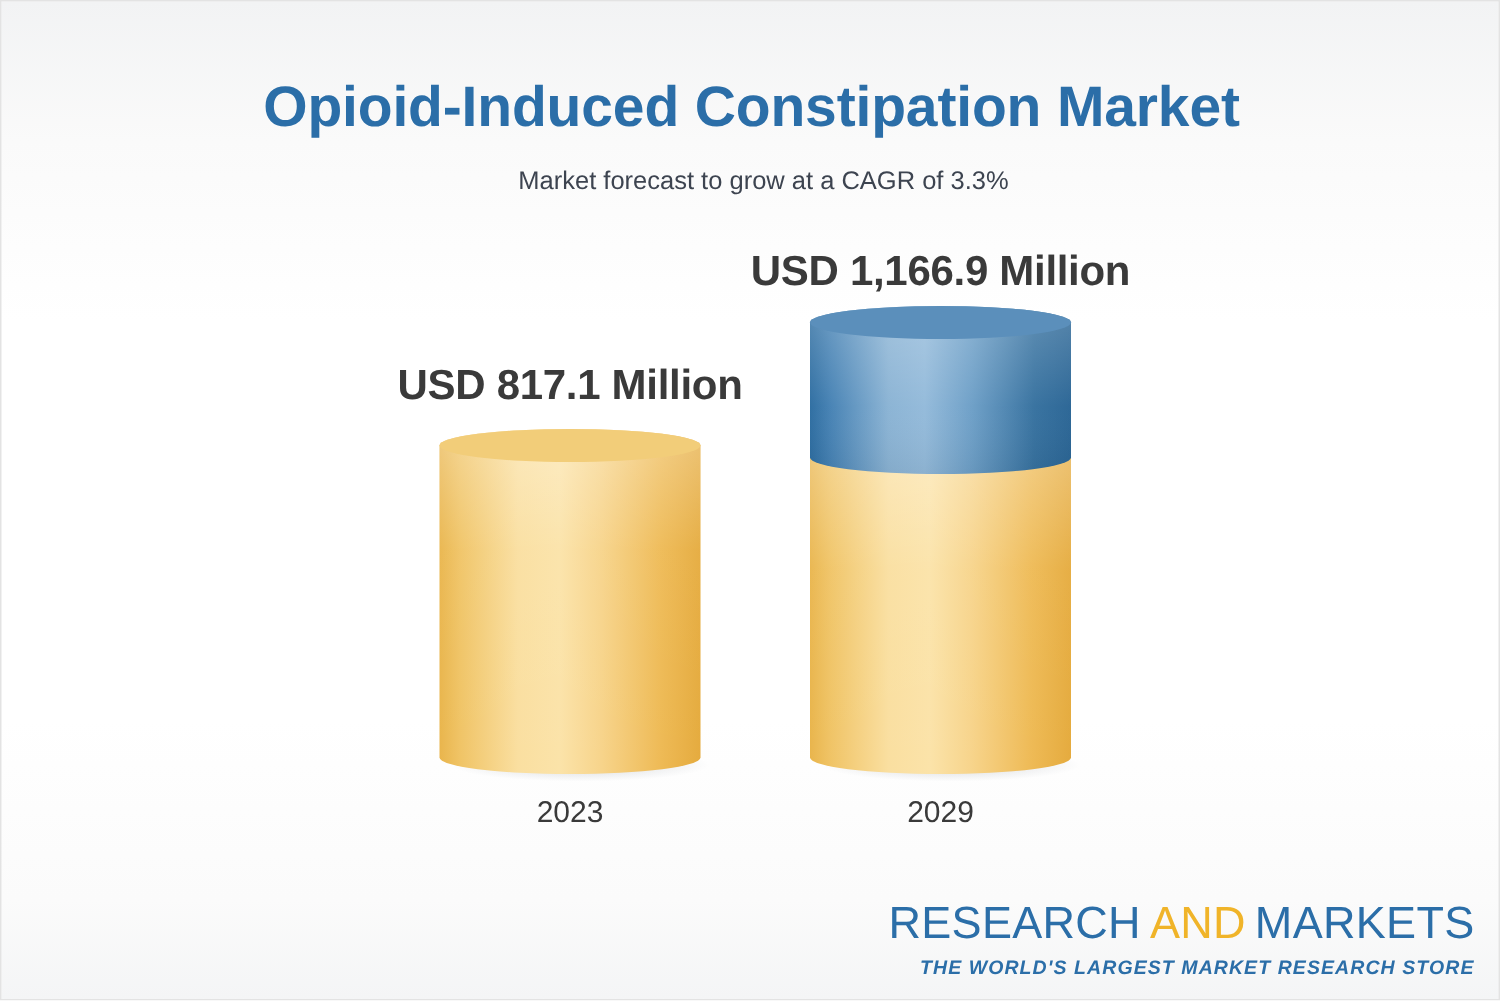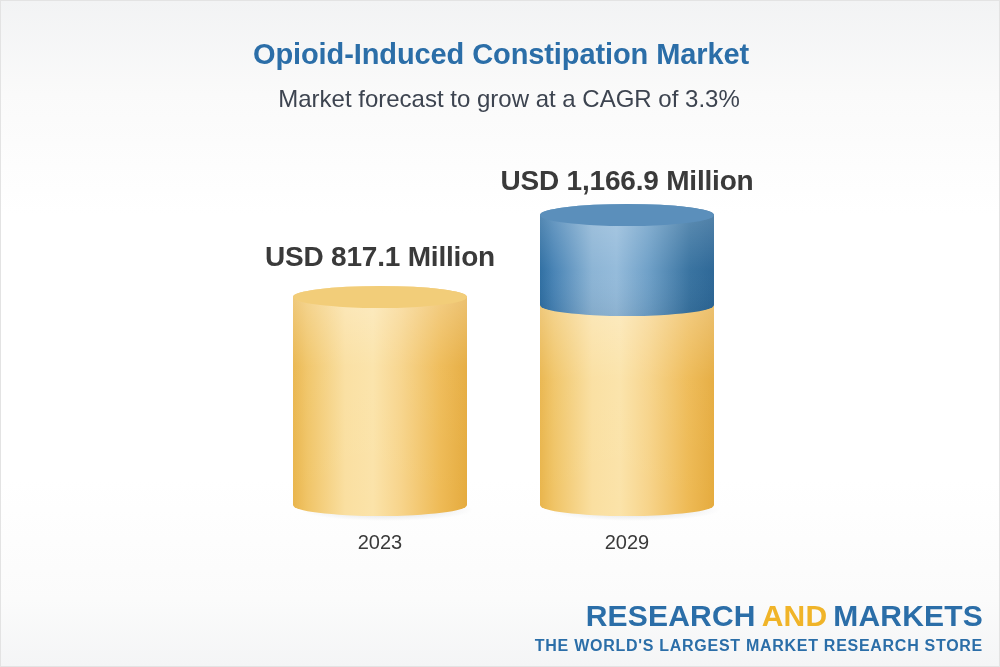--- a/index.html
+++ b/index.html
@@ -27,29 +27,29 @@
 
   
   .header {
     position: absolute;
     top: 34px;
     left: 0;
     width: 1000px;
     text-align: center;
   }
   .chart-title {
-    font-size: 29px;
+    font-size: 38px;
     font-weight: bold;
     color: #2b6ea8;
     letter-spacing: -0.1px;
     line-height: 1.15;
-    margin: 3px;
+    margin: 16px;
   }
   .chart-subtitle {
-    font-size: 24px;
+    font-size: 17px;
     font-weight: normal;
     color: #3d4450;
     line-height: 1.15;
     margin: 14px 0 0 16px;
   }
 
   
   .plot {
     position: absolute;
     left: 0;
@@ -114,33 +114,34 @@
 
   .logo {
     position: absolute;
     right: 16px;
     top: 600px;
     text-align: right;
     line-height: 1;
   }
   .logo-main {
     font-size: 30px;
-    font-weight: bold;
+    font-weight: normal;
     letter-spacing: 0.2px;
     color: #2b6ea8;
     white-space: nowrap;
   }
   .logo-and { color: #f0b429; }
   .logo-tagline {
     margin-top: 7px;
-    font-size: 16px;
+    font-size: 13px;
     font-weight: bold;
     letter-spacing: 0.72px;
     color: #2b6ea8;
     white-space: nowrap;
+    font-style: italic;
   }
 </style>
 </head>
 <body>
 
 <div id="infographic">
 
   <div class="header">
     <h1 class="chart-title">Opioid-Induced Constipation Market</h1>
     <h2 class="chart-subtitle">Market forecast to grow at a CAGR of 3.3%</h2>

